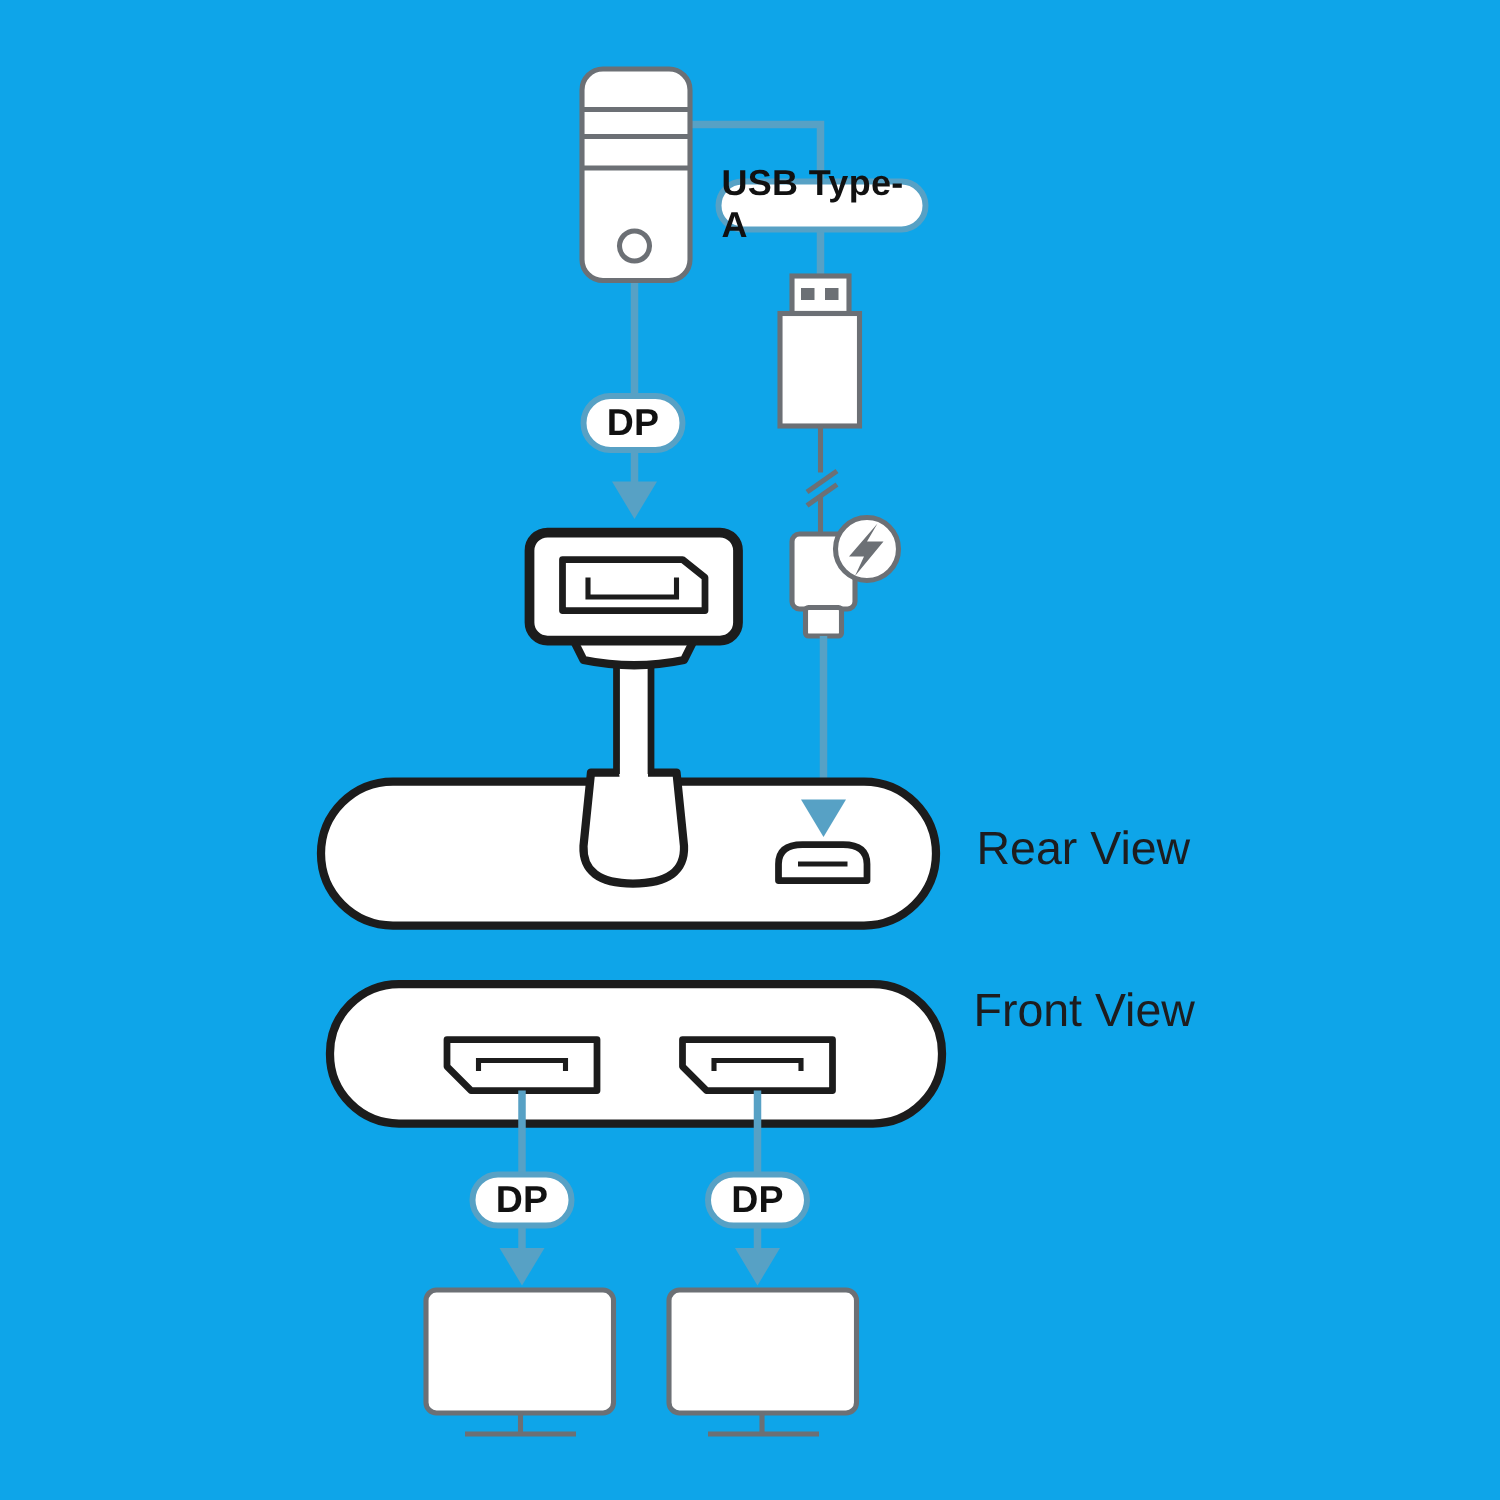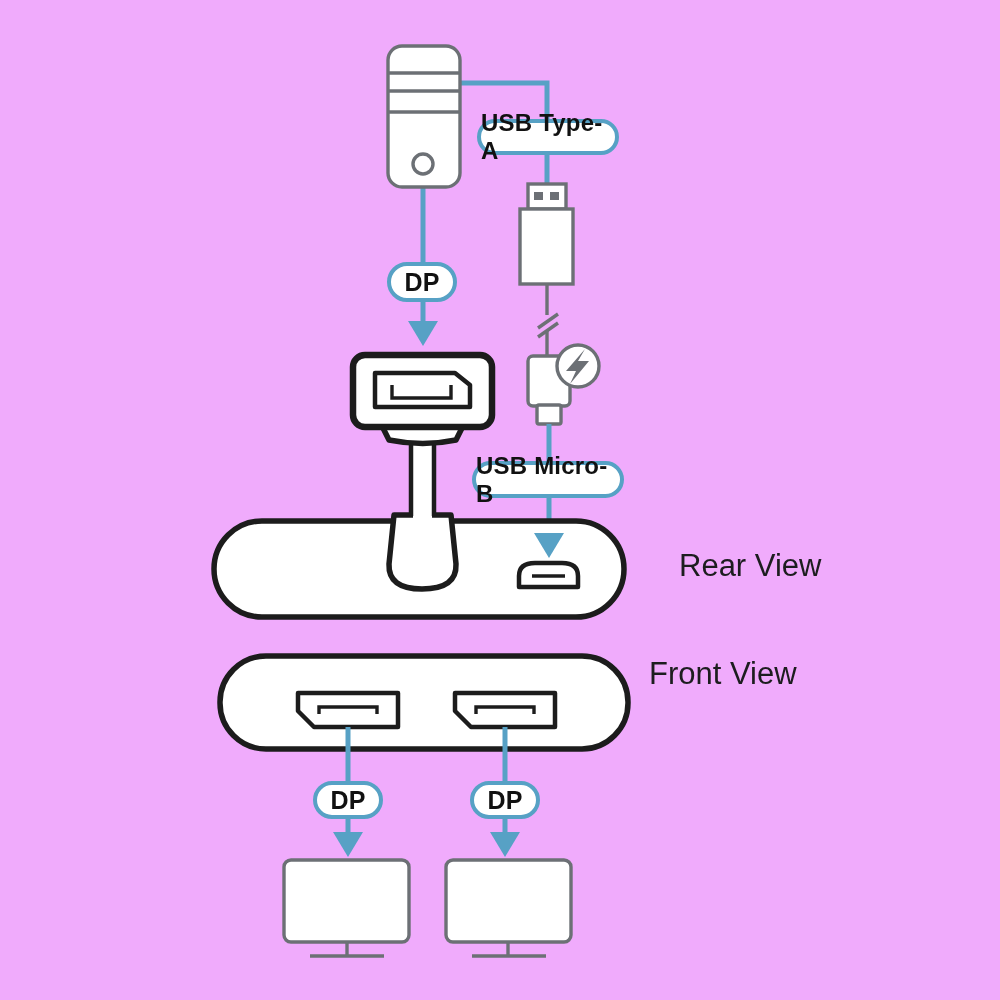--- a/index.html
+++ b/index.html
@@ -3,21 +3,21 @@
 <meta charset="utf-8">
 <style>
   :root{
     --c-accent:#57A1C5;
     --c-black:#1C1C1C;
     --c-gray:#6C7075;
     --c-text:#111111;
   }
   html,body{margin:0;padding:0;background:#ffffff;}
   .stage{
-    position:relative;width:1000px;height:1000px;background:#f0abfc;overflow:hidden;
+    position:relative;width:1000px;height:1000px;background:#0ea5e9;overflow:hidden;
     font-family:"Liberation Sans",sans-serif;
   }
   .stage svg{position:absolute;left:0;top:0;}
 
   
   .s-gray{stroke:var(--c-gray);stroke-width:3.4;fill:none;}
   .s-gray-f{stroke:var(--c-gray);stroke-width:3.4;fill:#fff;}
   .f-gray{fill:var(--c-gray);stroke:none;}
   .s-blue{stroke:var(--c-accent);stroke-width:5;fill:none;}
   .f-blue{fill:var(--c-accent);stroke:none;}
@@ -36,21 +36,21 @@
   }
   .pill-usb-a   {left:477px;top:119px;width:142px;height:36px;font-size:24px;}
   .pill-dp-src  {left:387px;top:262px;width:70px; height:40px;font-size:25px;}
   .pill-micro-b {left:472px;top:461px;width:152px;height:37px;font-size:24px;}
   .pill-dp-left {left:313px;top:781px;width:70px; height:38px;font-size:25px;}
   .pill-dp-right{left:470px;top:781px;width:70px; height:38px;font-size:25px;}
 
   .viewlabel{
     position:absolute;font-size:31px;font-weight:400;color:#1d1d1f;line-height:36px;
   }
-  .viewlabel-rear {left:679px;top:548px;}
+  .viewlabel-rear {left:651px;top:548px;}
   .viewlabel-front{left:649px;top:656px;}
 </style>
 </head>
 <body>
 
 <div class="stage">
 
   <svg width="1000" height="1000" viewBox="0 0 1000 1000">
 
     <path class="s-blue" d="M460 83 H547 V188"></path>
@@ -129,19 +129,18 @@
     </g>
     <g>
       <rect class="s-gray-f" x="446" y="860" width="125" height="82" rx="7"></rect>
       <line class="s-gray" x1="508" y1="942" x2="508" y2="956"></line>
       <line class="s-gray" x1="472" y1="956" x2="546" y2="956"></line>
     </g>
   </svg>
 
   <div class="pill pill-usb-a">USB Type-A</div>
   <div class="pill pill-dp-src">DP</div>
-  <div class="pill pill-micro-b">USB Micro-B</div>
   <div class="pill pill-dp-left">DP</div>
   <div class="pill pill-dp-right">DP</div>
 
   <div class="viewlabel viewlabel-rear">Rear View</div>
   <div class="viewlabel viewlabel-front">Front View</div>
 </div>
 
 </body></html>

